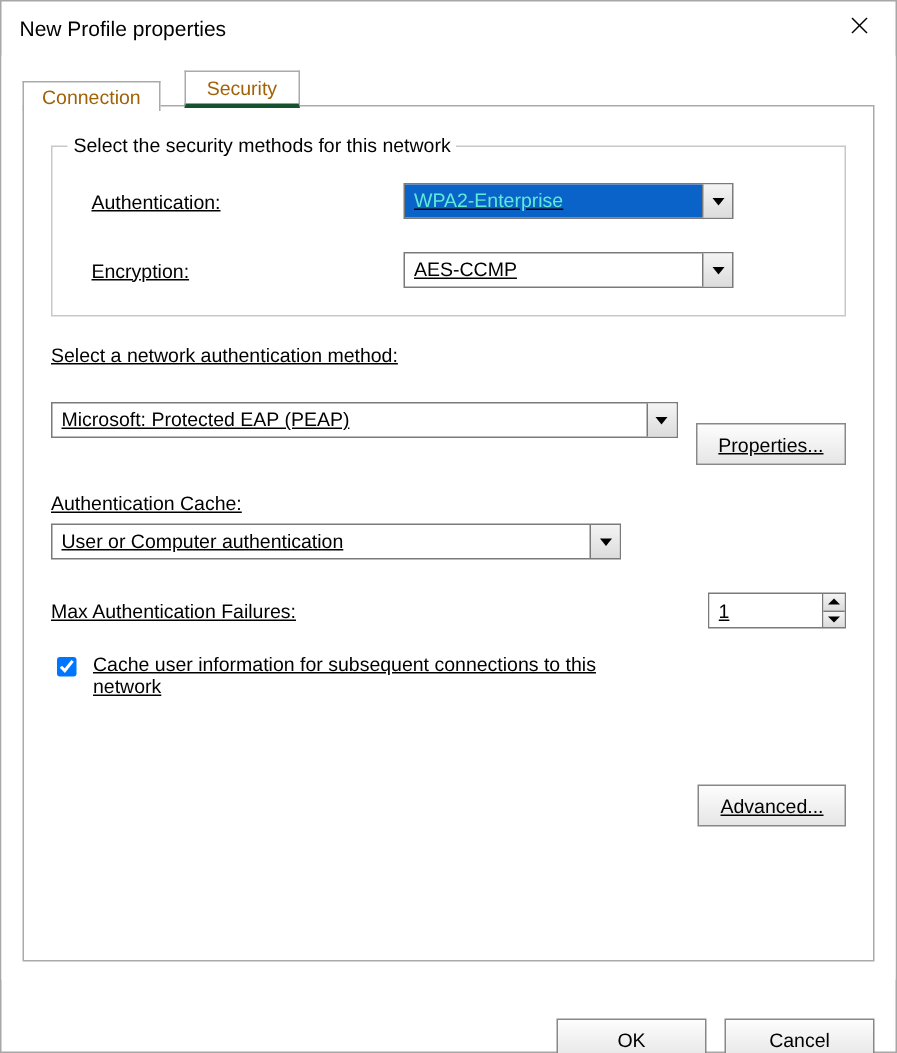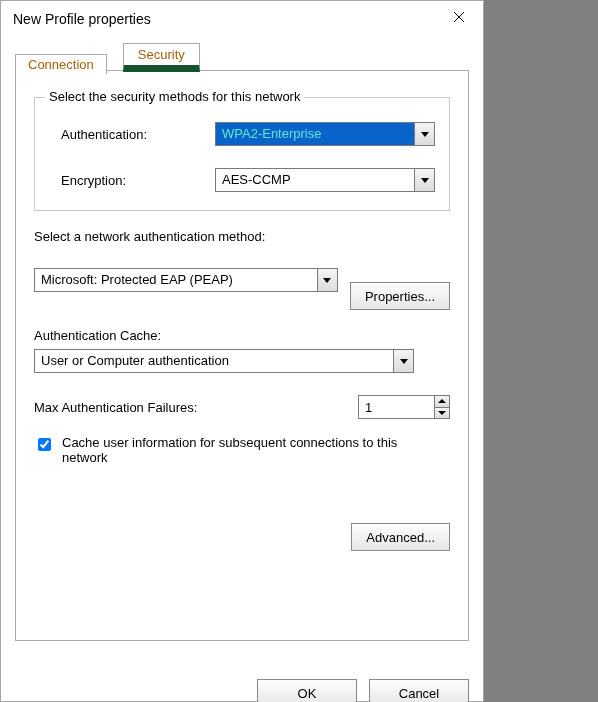--- a/index.html
+++ b/index.html
@@ -4,21 +4,21 @@
 <style>
   * { box-sizing: border-box; }
   html, body { margin:0; padding:0; }
   body {
     font-family: "Segoe UI", Tahoma, sans-serif;
     font-size: 13px;
     background: #808080;
     color: #000;
   }
   .window {
-    width: 484px;
+    width: 598px;
     height: 702px;
     background: #fff;
     border: 1px solid #a7a7a7;
     position: relative;
     display: flex;
     flex-direction: column;
   }
   .titlebar {
     height: 36px;
     display: flex;
@@ -64,31 +64,32 @@
     position: relative;
     top: 1px;
     color: #a16207;
   }
   .tab.inactive {
     top: 3px;
     padding-top:2px;
     padding-bottom:2px;
   }
   .tab.active {
-    border-bottom: 7px solid #14532d;
+    border-bottom: 3px solid #14532d;
     z-index: 3;
     padding-left:14px;
     padding-right:14px;
   }
   .tabpanel {
     border: 1px solid #aaa;
     flex: 1;
     padding: 18px 18px 18px 18px;
     position: relative;
     background: #fff;
+    text-decoration: underline;
   }
   
   .groupbox {
     border: 1px solid #c8c8c8;
     padding: 14px 14px 18px 14px;
     position: relative;
     margin-top: 8px;
   }
   .groupbox > .legend {
     position: absolute;

